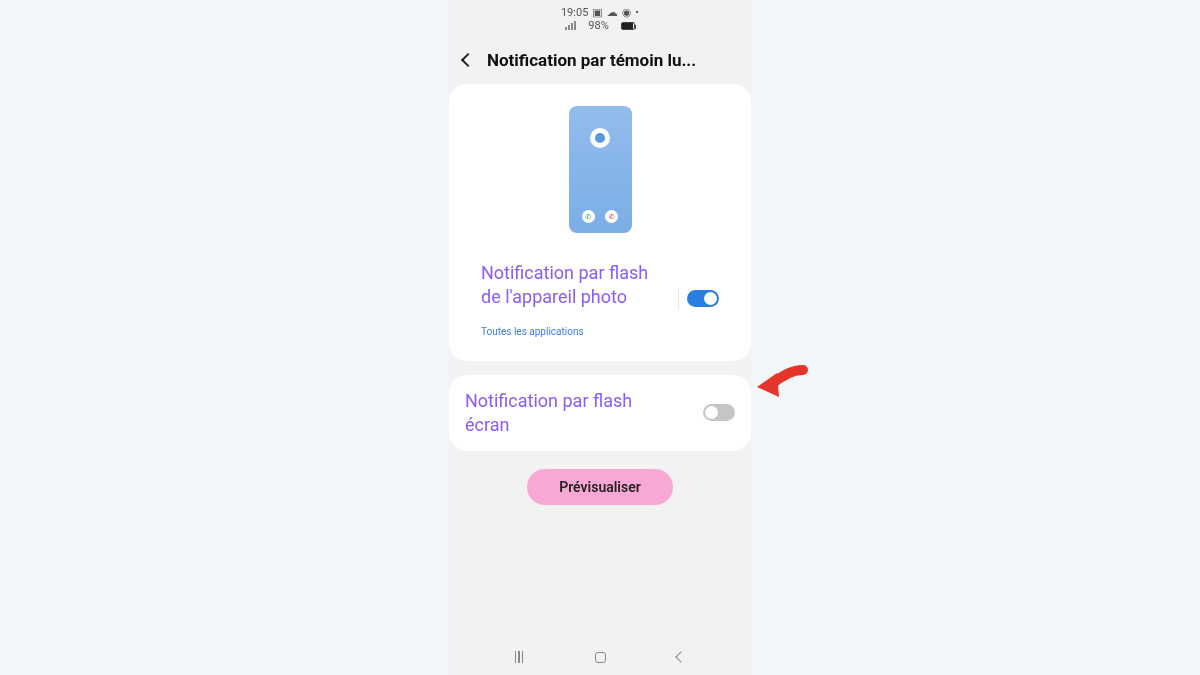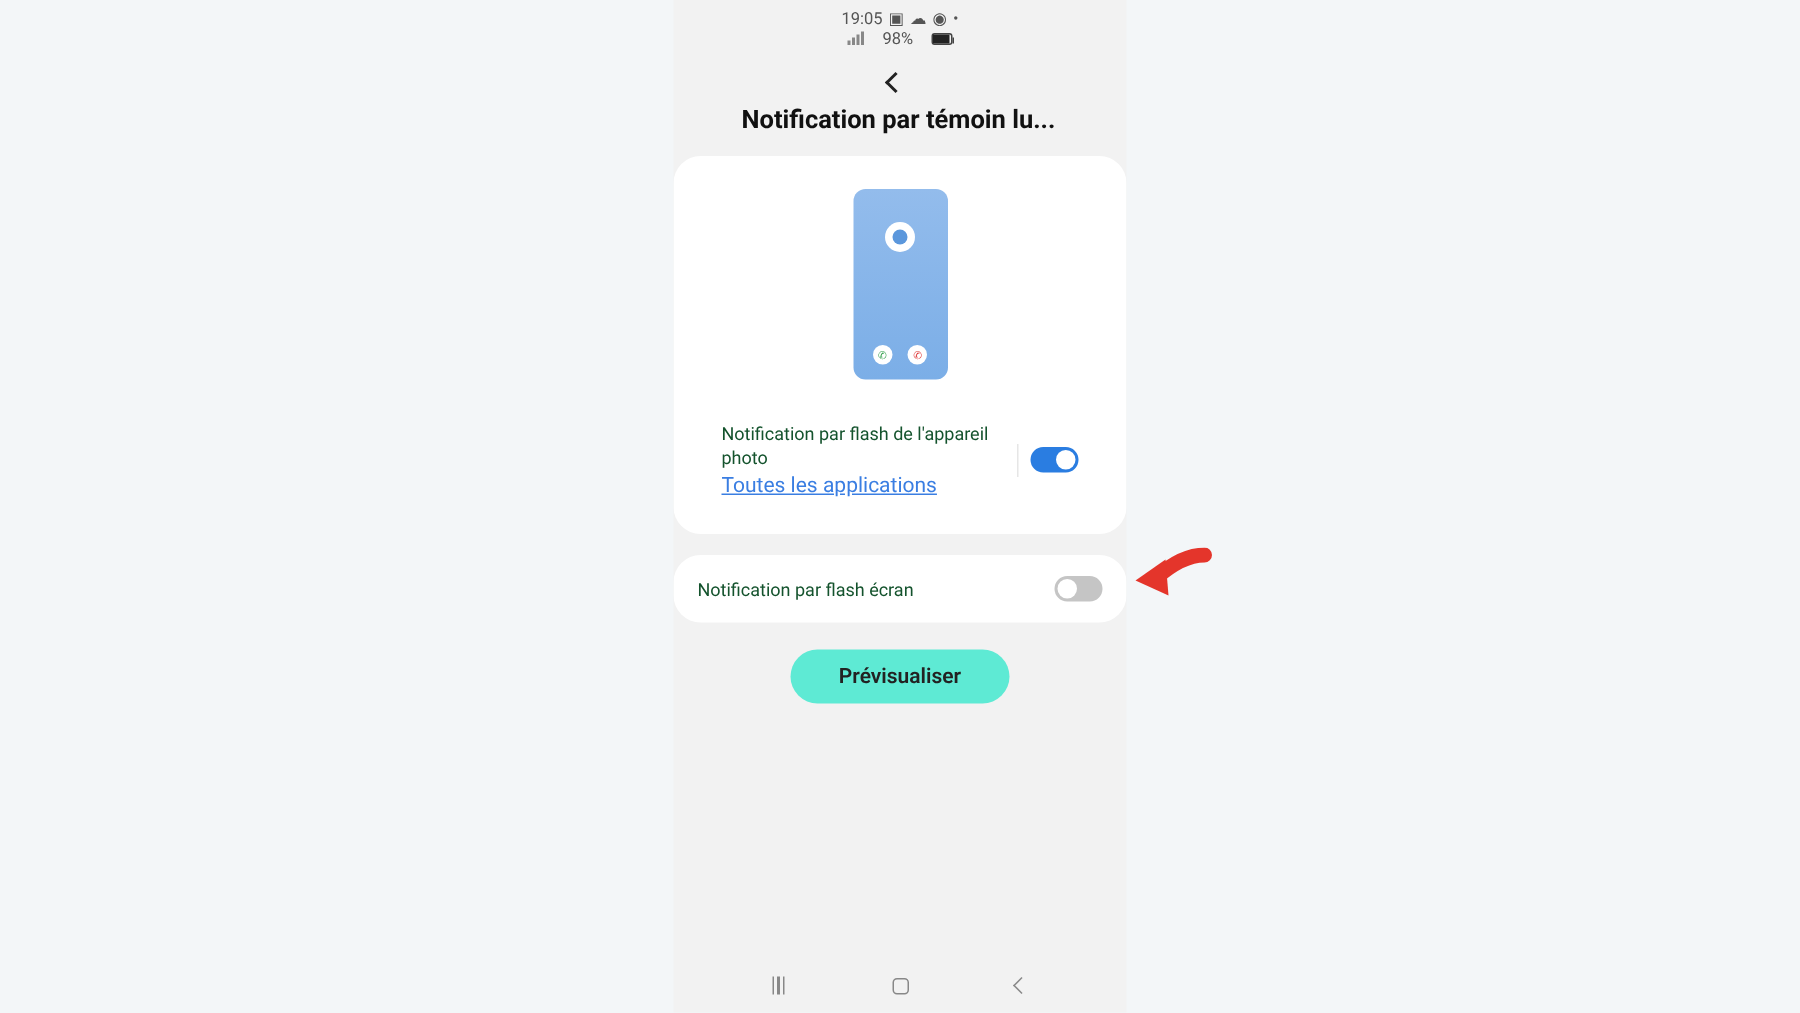--- a/index.html
+++ b/index.html
@@ -28,21 +28,20 @@
       color: #555;
       flex-direction: column;
     }
     .status-left { display: flex; gap: 4px; align-items: center; }
     .status-right { display: flex; gap: 12px; align-items: center; justify-content: center; }
     .header {
       display: flex;
       align-items: center;
       padding: 14px 16px 14px 14px;
       gap: 10px;
-      flex-direction: column;
     }
     .back-chevron {
       width: 10px;
       height: 10px;
       border-left: 2px solid #222;
       border-bottom: 2px solid #222;
       transform: rotate(45deg);
       margin-right: 4px;
     }
     .header-title {
@@ -108,22 +107,22 @@
     .setting-row {
       background: #fff;
       padding: 14px 16px;
       display: flex;
       align-items: center;
       justify-content: space-between;
       gap: 10px;
     }
     .setting-row.rounded-all { border-radius: 18px; gap: 31px; }
     .setting-text { flex: 1; }
-    .setting-title { font-size: 12px; color: #14532d; line-height: 1.35; }
-    .setting-sub { font-size: 14px; color: #3a7ee2; margin-top: 3px; text-decoration: underline; }
+    .setting-title { font-size: 18px; color: #8b5cf6; line-height: 1.35; }
+    .setting-sub { font-size: 10px; color: #3a7ee2; margin-top: 16px; }
     .divider-area { height: 14px; background: #f2f2f2; }
     .toggle-wrap { display:flex; align-items:center; gap:8px; }
     .toggle-sep { width:1px; height:22px; background:#e6e6e6; }
     .toggle {
       width: 32px; height: 17px;
       border-radius: 10px;
       position: relative;
       cursor: pointer;
     }
     .toggle.on { background: #2a7de1; }
@@ -133,21 +132,21 @@
       background: #fff;
       border-radius: 50%;
       position: absolute;
       top: 2px;
     }
     .toggle.on .knob { right: 2px; }
     .toggle.off .knob { left: 2px; }
     .preview-btn {
       display: block;
       margin: 18px auto 0;
-      background: #5eead4;
+      background: #f9a8d4;
       border: none;
       border-radius: 22px;
       padding: 10px 32px;
       font-size: 14px;
       font-weight: 600;
       color: #222;
       cursor: pointer;
     }
     .nav-bar {
       position: absolute;

